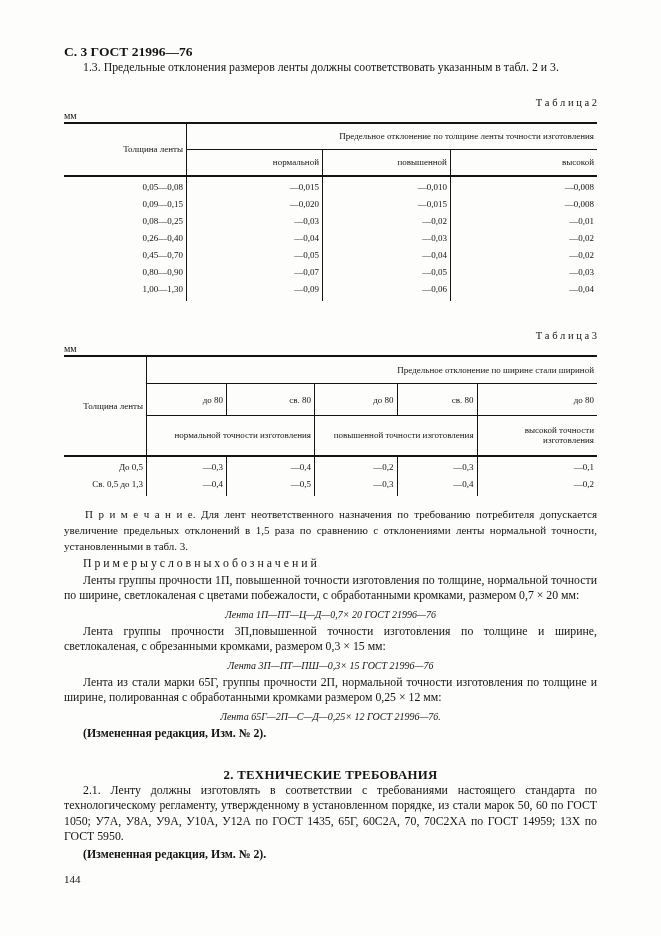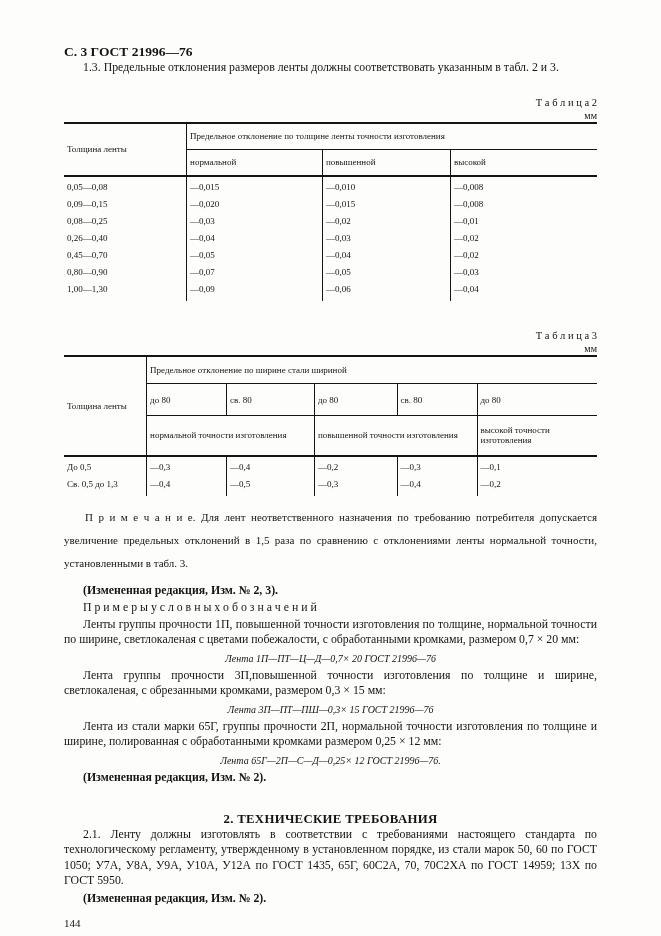--- a/index.html
+++ b/index.html
@@ -8,38 +8,38 @@
     font-family:"Liberation Serif", serif;
     box-sizing:border-box;padding:44px 64px 0 64px;position:relative;
     margin:0 auto;overflow:hidden;
   }
   .doc-header{font-weight:bold;font-size:13.5px;margin:0 0 0 0;}
   p.body{font-size:11.8px;line-height:15.5px;text-align:justify;text-indent:19px;margin:0;}
   .p13{margin-top:17px;}
   .t-caption{text-align:right;font-size:10.5px;margin:0;}
   .cap2{margin-top:21px;}
   .cap3{margin-top:29px;}
-  .t-unit{text-align:right;font-size:10px;margin:2px 0 1px 0;}
+  .t-unit{text-align:left;font-size:10px;margin:2px 0 1px 0;}
   table.gost{border-collapse:collapse;width:100%;table-layout:fixed;border-top:2px solid #141414;}
-  table.gost td{font-size:9px;text-align:left;vertical-align:middle;padding:2px 3px;word-wrap:break-word;}
+  table.gost td{font-size:9px;text-align:right;vertical-align:middle;padding:2px 3px;word-wrap:break-word;}
   .bl{border-left:1.5px solid #141414;}
   .bli{border-left:1px solid #141414;}
   .bb{border-bottom:1.5px solid #141414;}
   .hsep{border-bottom:2.5px solid #141414;}
   .col1h{font-size:9.2px;}
   .t2 .hr1{height:27px;}
   .t2 .hr2{height:26px;}
   .t3 .hr1{height:28px;}
   .t3 .hr2{height:32px;}
   .t3 .hr3{height:40px;}
   td.cell{font-size:10.6px;line-height:13px;padding:0 3px;}
   tr.first-body td{padding-top:4px;}
   tr.last-body td{padding-bottom:5px;}
   td.right{text-align:right;padding-right:8px;}
-  p.note{font-size:11px;line-height:23px;text-align:justify;text-indent:21px;margin:10px 0 0 0;}
+  p.note{font-size:11px;line-height:16px;text-align:justify;text-indent:21px;margin:10px 0 0 0;}
   p.amended{font-size:11.8px;font-weight:bold;margin:8px 0 0 0;text-indent:19px;}
   p.amended-tight{margin-top:2px;}
   p.examples-h{font-size:11.8px;margin:2px 0 0 0;text-indent:19px;}
   p.example{margin-top:2px;}
   p.desig{font-size:10px;font-style:italic;text-align:center;margin:5px 0 4px 0;}
   h2.sec{font-size:12.8px;font-weight:bold;text-align:center;margin:27px 0 0 0;letter-spacing:0.3px;}
   .p21{margin-top:21px;}
   .pageno{font-size:11px;margin:11px 0 0 0;}
 </style>
 </head>
@@ -159,21 +159,20 @@
         <td class="cell bl">—0,5</td>
         <td class="cell bli">—0,3</td>
         <td class="cell bli">—0,4</td>
         <td class="cell bl">—0,2</td>
       </tr>
     </tbody>
   </table>
 
   <p class="note">П р и м е ч а н и е.  Для лент неответственного назначения по требованию потребителя допускается увеличение предельных отклонений в 1,5 раза по сравнению с отклонениями ленты нормальной точности, установленными в табл. 3.</p>
 
-  <p class="amended">(Измененная редакция, Изм. № 2, 3).</p>
 
   <p class="examples-h">П р и м е р ы   у с л о в н ы х   о б о з н а ч е н и й</p>
 
   <p class="body example">Ленты группы прочности 1П, повышенной точности изготовления по толщине, нормальной точности по ширине, светлокаленая с цветами побежалости, с обработанными кромками, размером 0,7 × 20 мм:</p>
   <p class="desig">Лента 1П—ПТ—Ц—Д—0,7× 20 ГОСТ 21996—76</p>
 
   <p class="body example">Лента группы прочности 3П,повышенной точности изготовления по толщине и ширине, светлокаленая, с обрезанными кромками, размером 0,3 × 15 мм:</p>
   <p class="desig">Лента 3П—ПТ—ПШ—0,3× 15 ГОСТ 21996—76</p>
 
   <p class="body example">Лента из стали марки 65Г, группы прочности 2П, нормальной точности изготовления по толщине и ширине, полированная с обработанными кромками размером 0,25 × 12 мм:</p>

